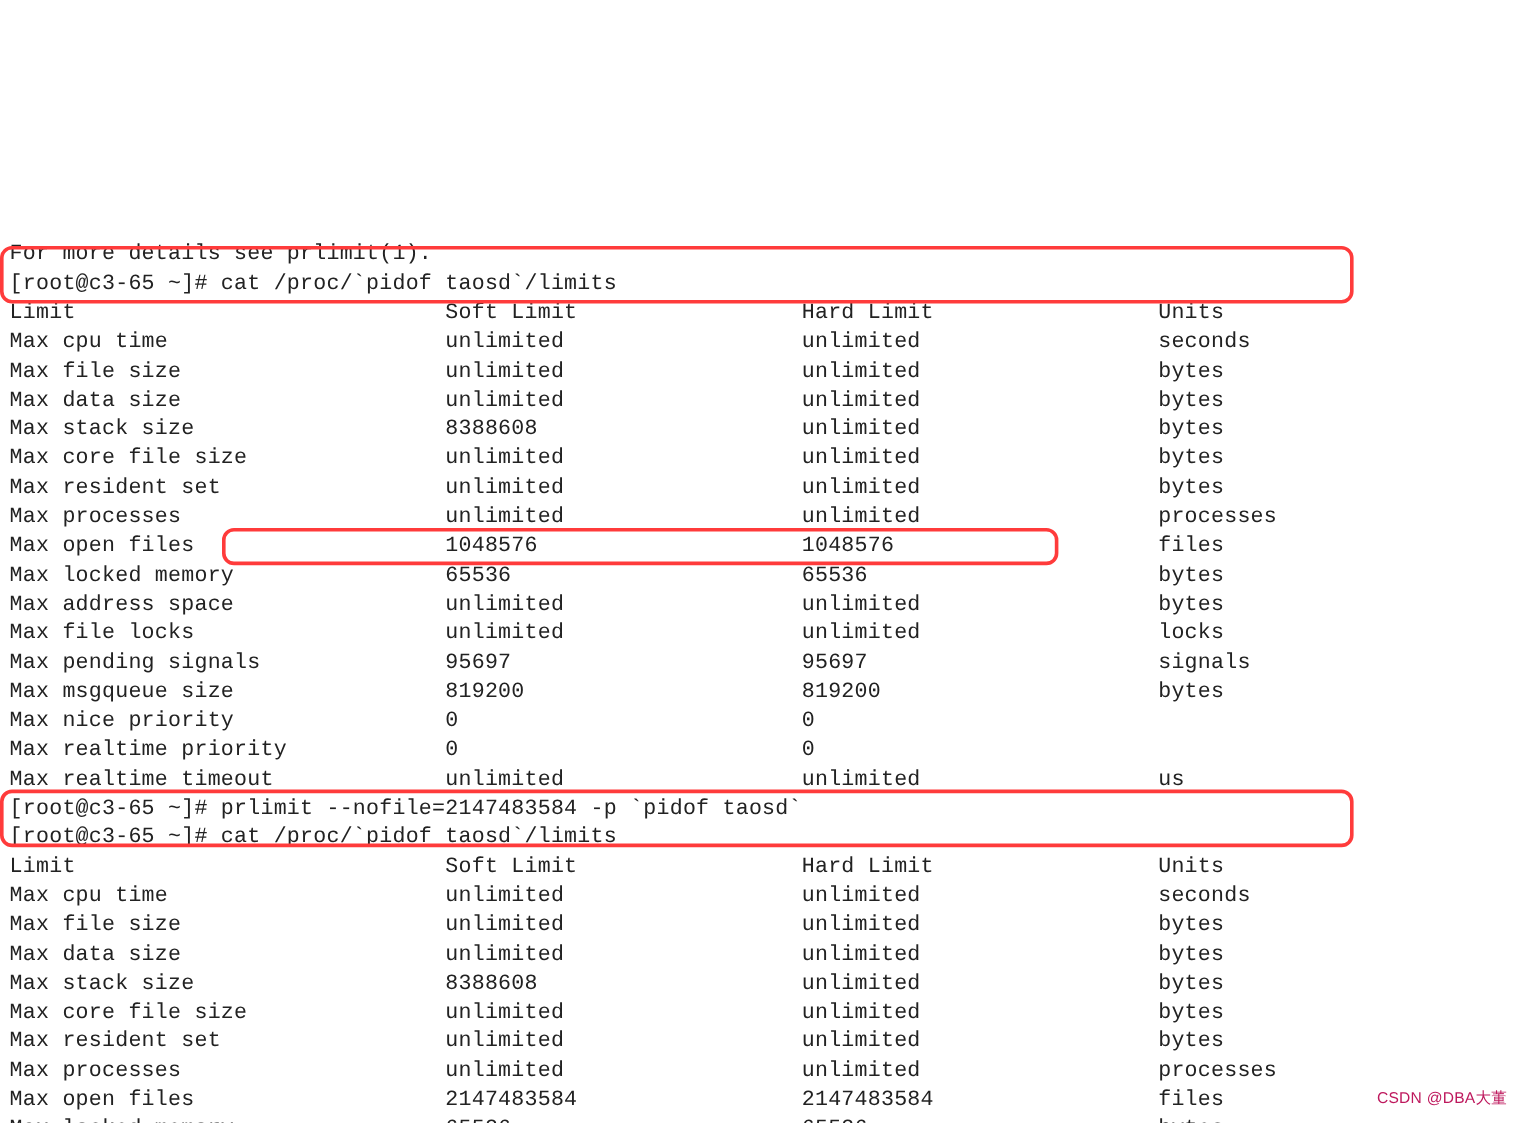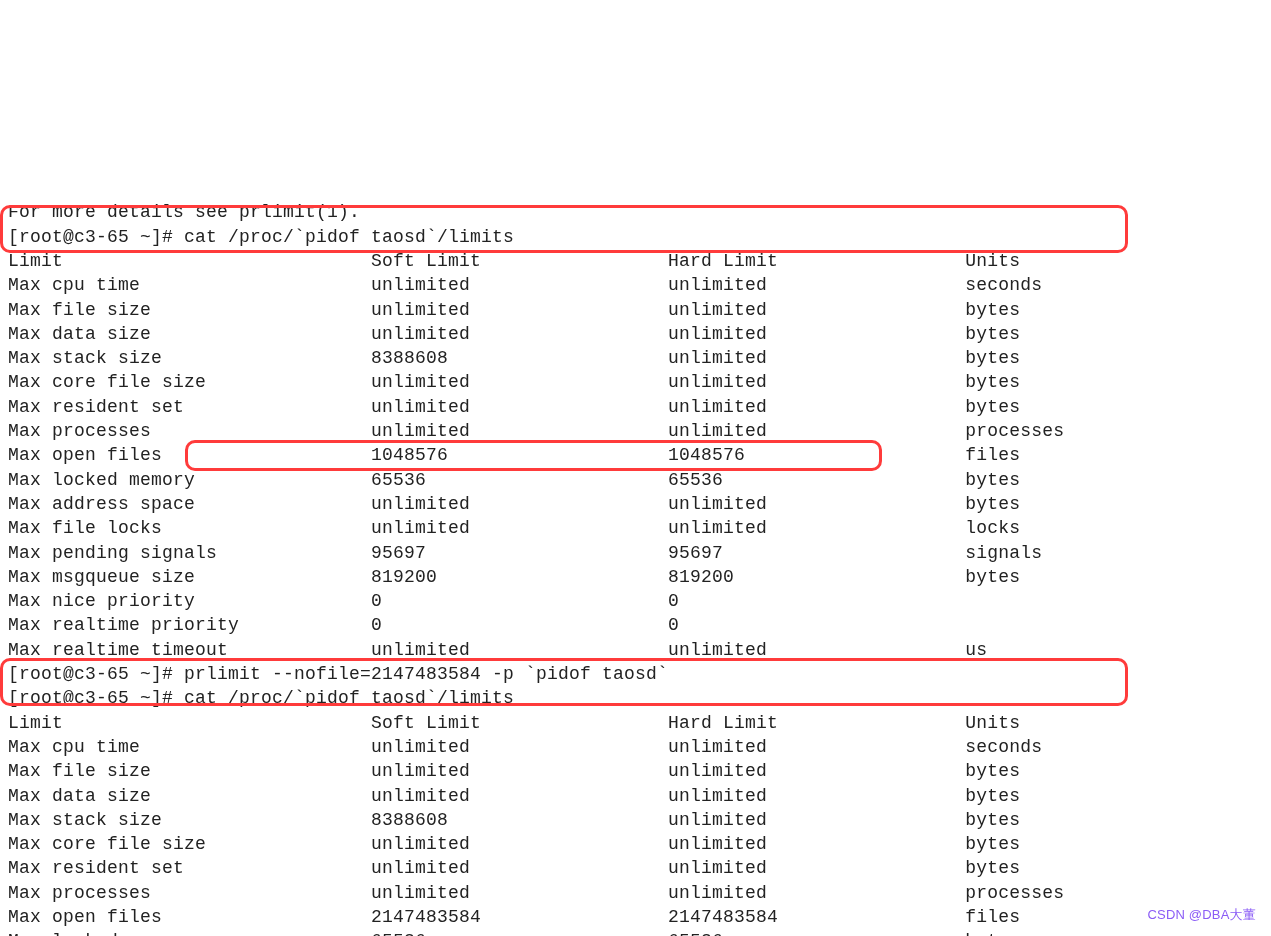--- a/index.html
+++ b/index.html
@@ -20,21 +20,21 @@
     pointer-events: none;
     box-sizing: border-box;
   }
   .hl1 { left: 0; top: 205px; width: 1128px; height: 48px; }
   .hl2 { left: 185px; top: 440px; width: 697px; height: 31px; }
   .hl3 { left: 0; top: 658px; width: 1128px; height: 48px; }
   .watermark {
     position: fixed;
     bottom: 12px;
     right: 15px;
-    color: #8b5cf6;
+    color: #be185d;
     font-family: sans-serif;
     font-size: 13px;
   }
 </style>
 </head>
 <body>
 
 
 
 <div class="hl hl1"></div>

